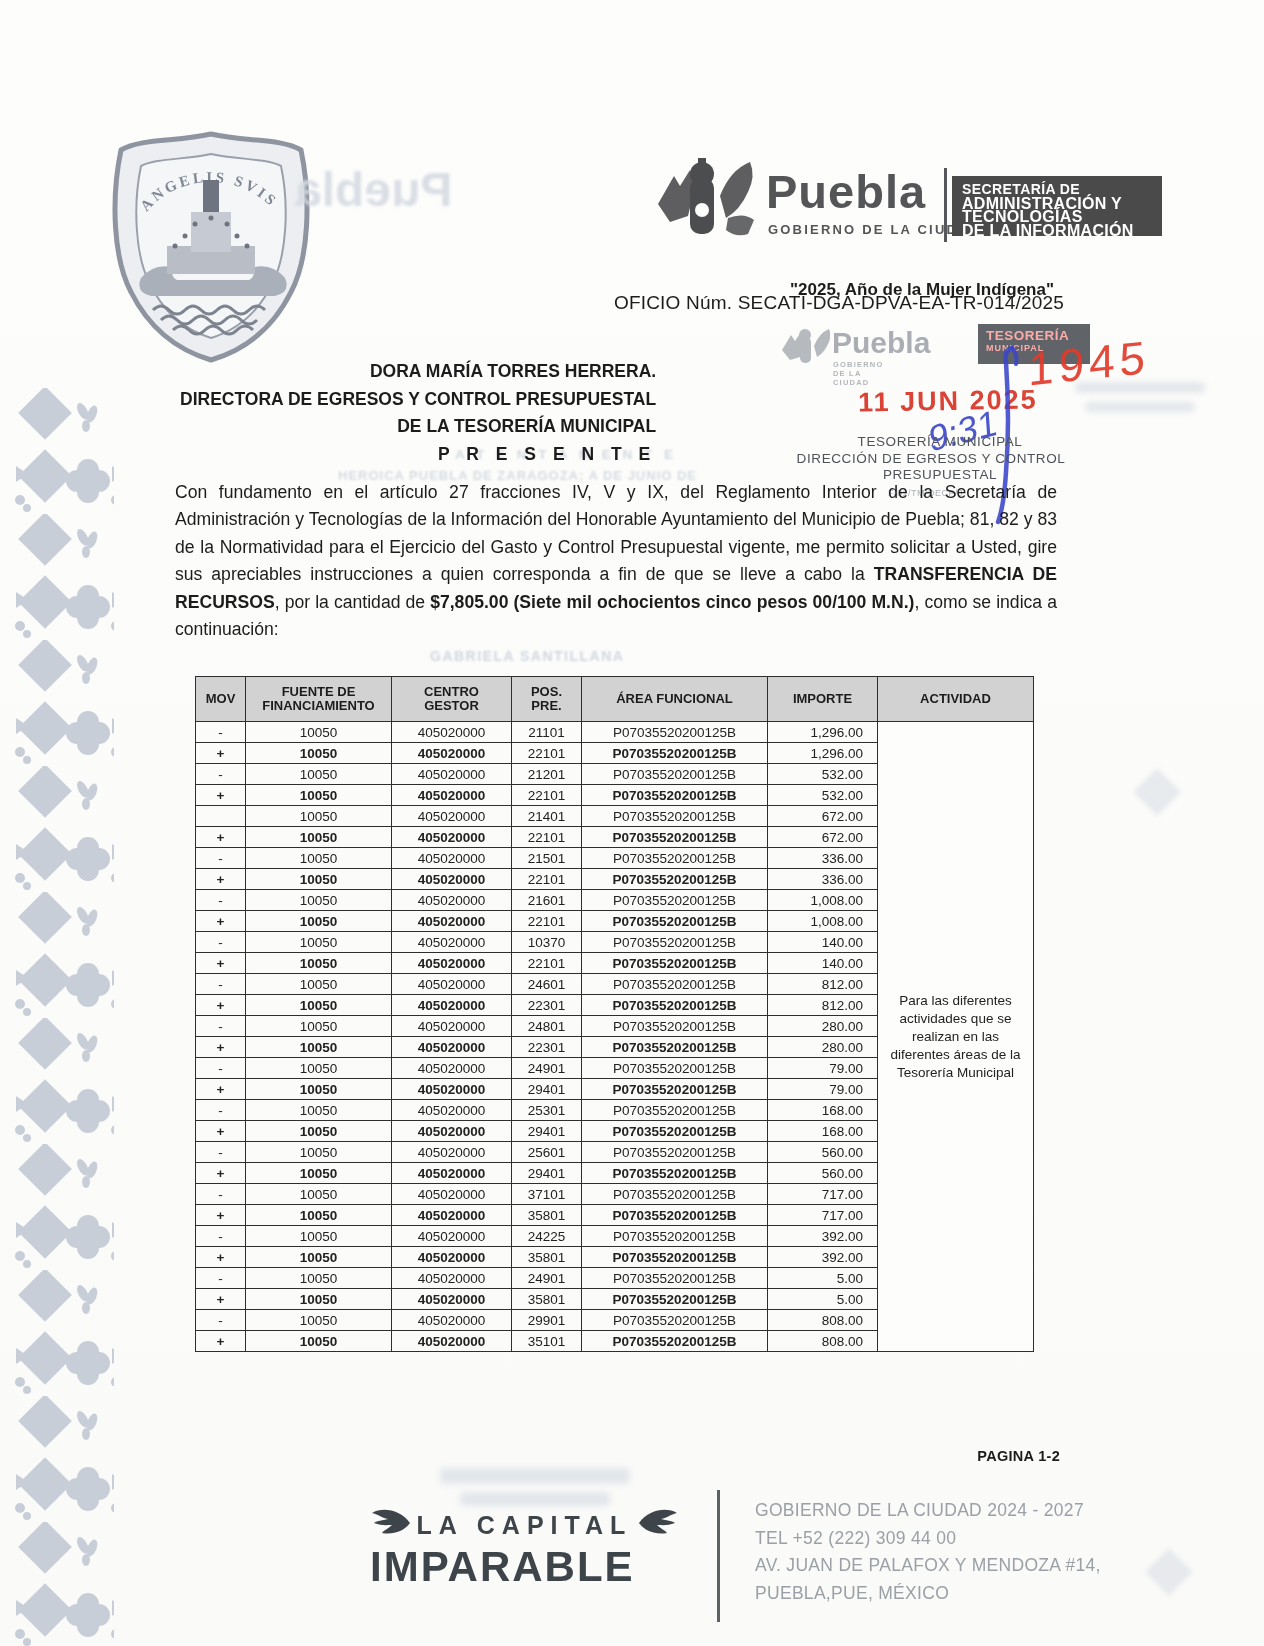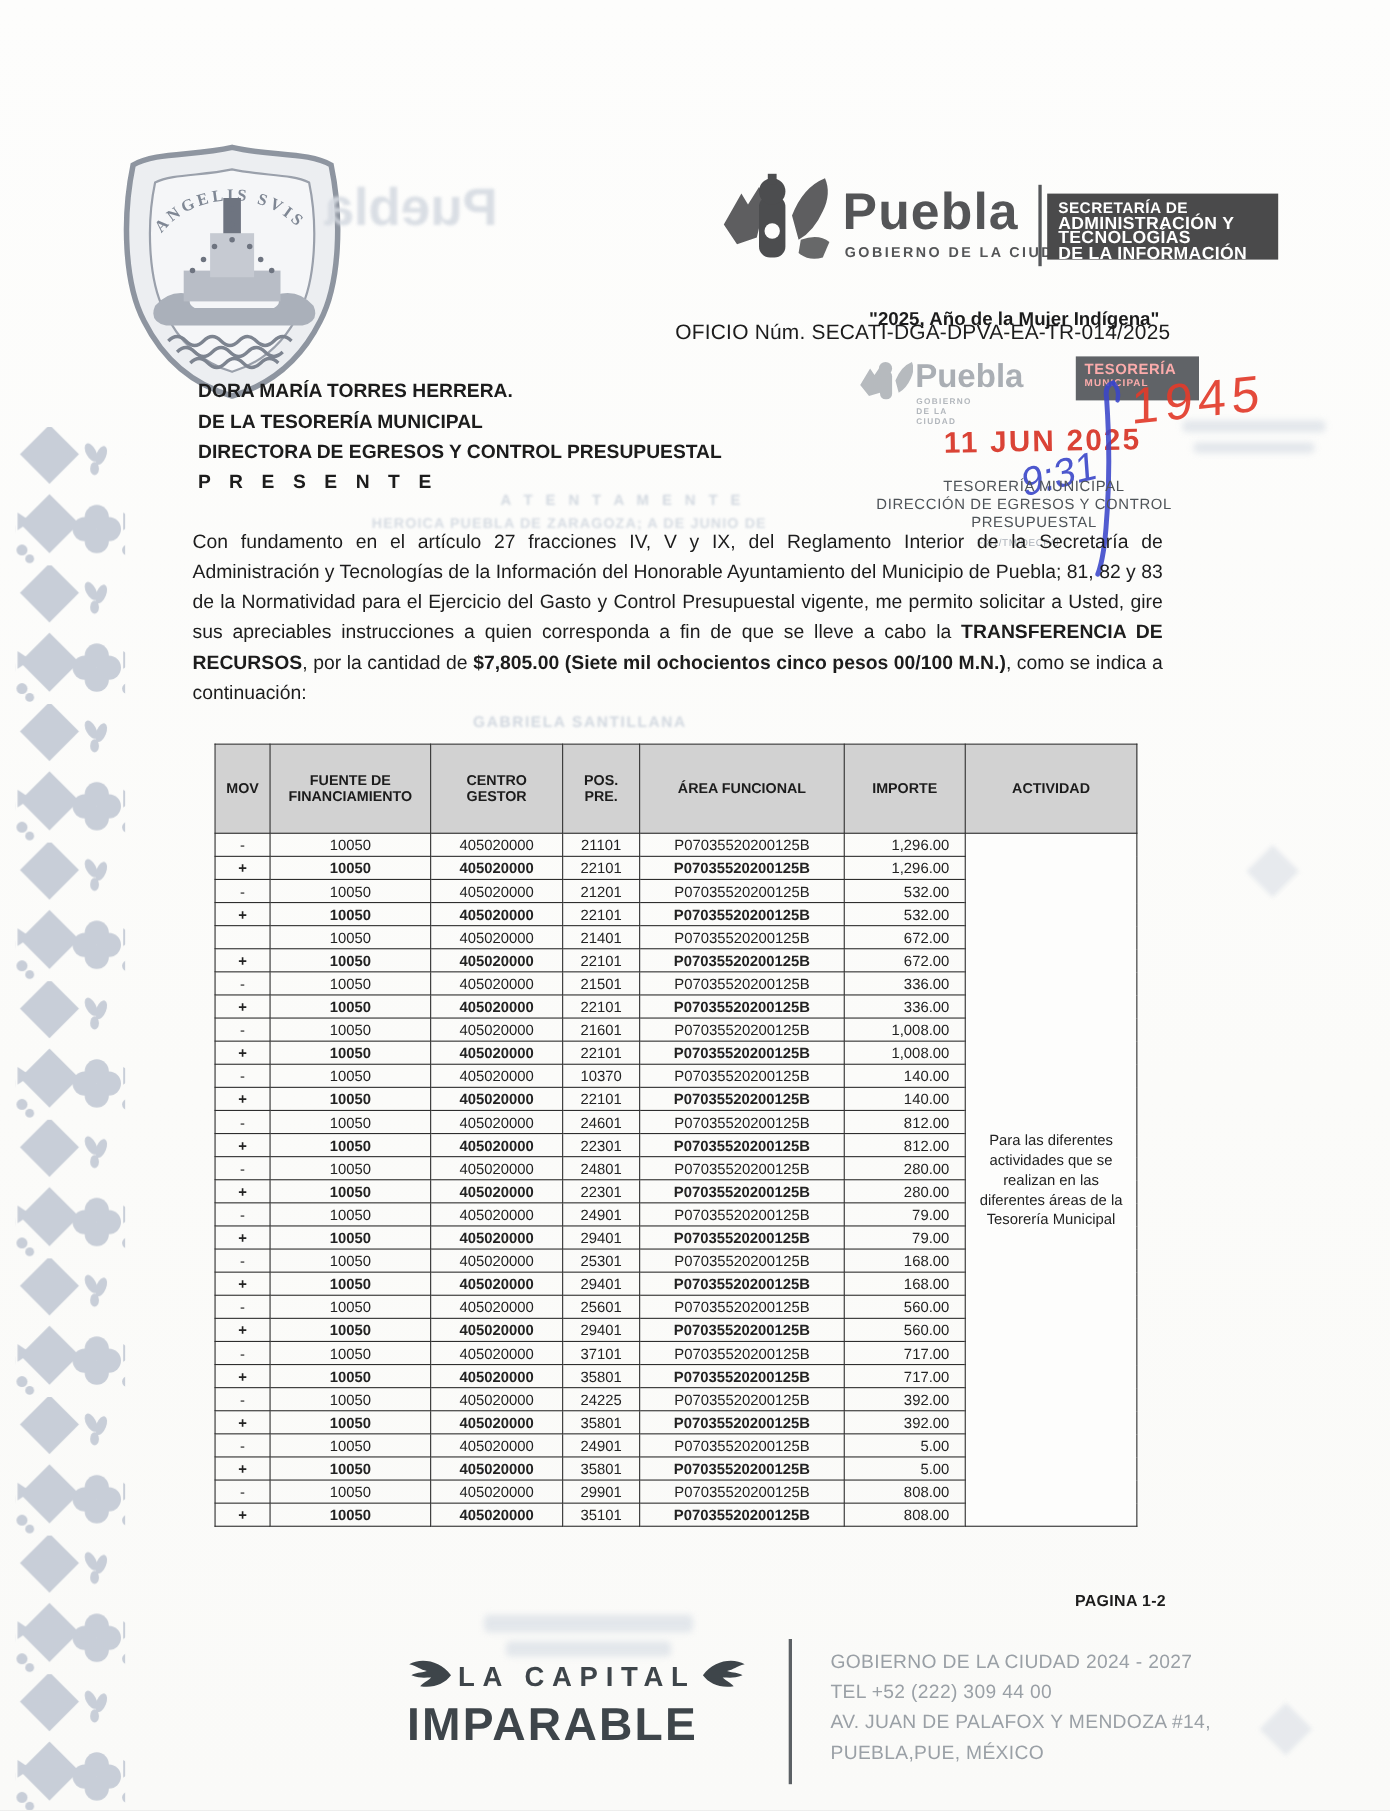--- a/index.html
+++ b/index.html
@@ -26,21 +26,21 @@
   #logo-badge{position:absolute;left:308px;top:26px;width:210px;height:60px;background:#4a4a4b;color:#fff;
     padding:7px 10px 0 10px;box-sizing:border-box;line-height:13.5px;}
   #logo-badge .l1{font-size:14px;font-weight:bold;letter-spacing:.4px;}
   #logo-badge .l2,#logo-badge .l3{font-size:16px;font-weight:bold;letter-spacing:.3px;}
 
   
   #year-legend{right:210px;top:280px;font-size:17px;font-weight:bold;}
   #oficio-num{right:200px;top:292px;font-size:19px;font-weight:normal;letter-spacing:.2px;}
 
   
-  #recipient{left:180px;top:342px;font-size:17.5px;font-weight:bold;line-height:27.5px;}
+  #recipient{left:180px;top:358px;font-size:17.5px;font-weight:bold;line-height:27.5px;text-align:right;}
   #recipient .presente{letter-spacing:6px;}
 
   
   #stamp{left:770px;top:318px;width:420px;height:210px;}
   #stamp-logo{position:absolute;left:0;top:8px;opacity:.75;}
   #stamp-logo .wm{position:absolute;left:62px;top:0;font-size:30px;font-weight:bold;color:#8f959d;filter:blur(.6px);}
   #stamp-logo .sub{position:absolute;left:63px;top:34px;font-size:7.5px;font-weight:bold;color:#9aa0a8;letter-spacing:1.2px;}
   #stamp-logo .mini-icon{position:absolute;left:8px;top:-2px;filter:blur(.5px);opacity:.85;}
   #stamp-badge{position:absolute;left:208px;top:6px;width:112px;height:40px;background:#53575b;color:#fca5a5;
     padding:4px 8px 0 8px;box-sizing:border-box;opacity:.92;}
@@ -59,21 +59,21 @@
   #stamp-ref{position:absolute;left:118px;top:170px;font-size:9px;color:#aab0b8;letter-spacing:.5px;}
 
   
   #body-par{left:175px;top:479px;width:882px;font-size:17.6px;line-height:27.4px;text-align:justify;}
 
   
   #tbl-wrap{left:195px;top:676px;}
   table{border-collapse:collapse;}
   th,td{border:1.6px solid #2e2e2e;padding:0;}
   th{background:#d2d2d2;font-size:13px;line-height:14px;font-weight:bold;text-align:center;
-     white-space:pre-line;height:40px;padding:20px 2px;}
+     white-space:pre-line;height:40px;padding:2px 2px;}
   td{font-size:13.5px;height:20px;text-align:center;color:#222;}
   td.c5{text-align:right;padding-right:14px;}
   tr.plus td.c0,tr.plus td.c1,tr.plus td.c2,tr.plus td.c4{font-weight:bold;}
   td.activity{font-size:13.5px;line-height:18px;padding:0 10px;vertical-align:middle;background:#fdfdfc;}
   col.w0{width:50px;} col.w1{width:146px;} col.w2{width:120px;} col.w3{width:70px;}
   col.w4{width:186px;} col.w5{width:110px;} col.w6{width:156px;}
 
   
   #page-label{right:204px;top:1448px;font-size:14.5px;font-weight:600;letter-spacing:.3px;}
 
@@ -197,22 +197,22 @@
       <div class="l2">ADMINISTRACIÓN Y TECNOLOGÍAS</div>
       <div class="l3">DE LA INFORMACIÓN</div>
     </div>
   </div>
 
   <div class="abs" id="year-legend">"2025, Año de la Mujer Indígena"</div>
   <div class="abs" id="oficio-num">OFICIO Núm. SECATI-DGA-DPVA-EA-TR-014/2025</div>
 
   <div class="abs" id="recipient">
     <div>DORA MARÍA TORRES HERRERA.</div>
+    <div>DIRECTORA DE EGRESOS Y CONTROL PRESUPUESTAL</div>
     <div>DE LA TESORERÍA MUNICIPAL</div>
-    <div>DIRECTORA DE EGRESOS Y CONTROL PRESUPUESTAL</div>
     <div class="presente">P R E S E N T E</div>
   </div>
 
   <div class="abs" id="stamp">
     <div id="stamp-logo">
       <div class="mini-icon">
         <svg width="52" height="44" xmlns="http://www.w3.org/2000/svg">
           <g fill="#8f959d">
             <path d="M4,26 l9,-15 l4,6 l6,-9 l4,7 l-5,18 l-10,3 z"></path>
             <rect x="22" y="13" width="11" height="26" rx="5"></rect>

